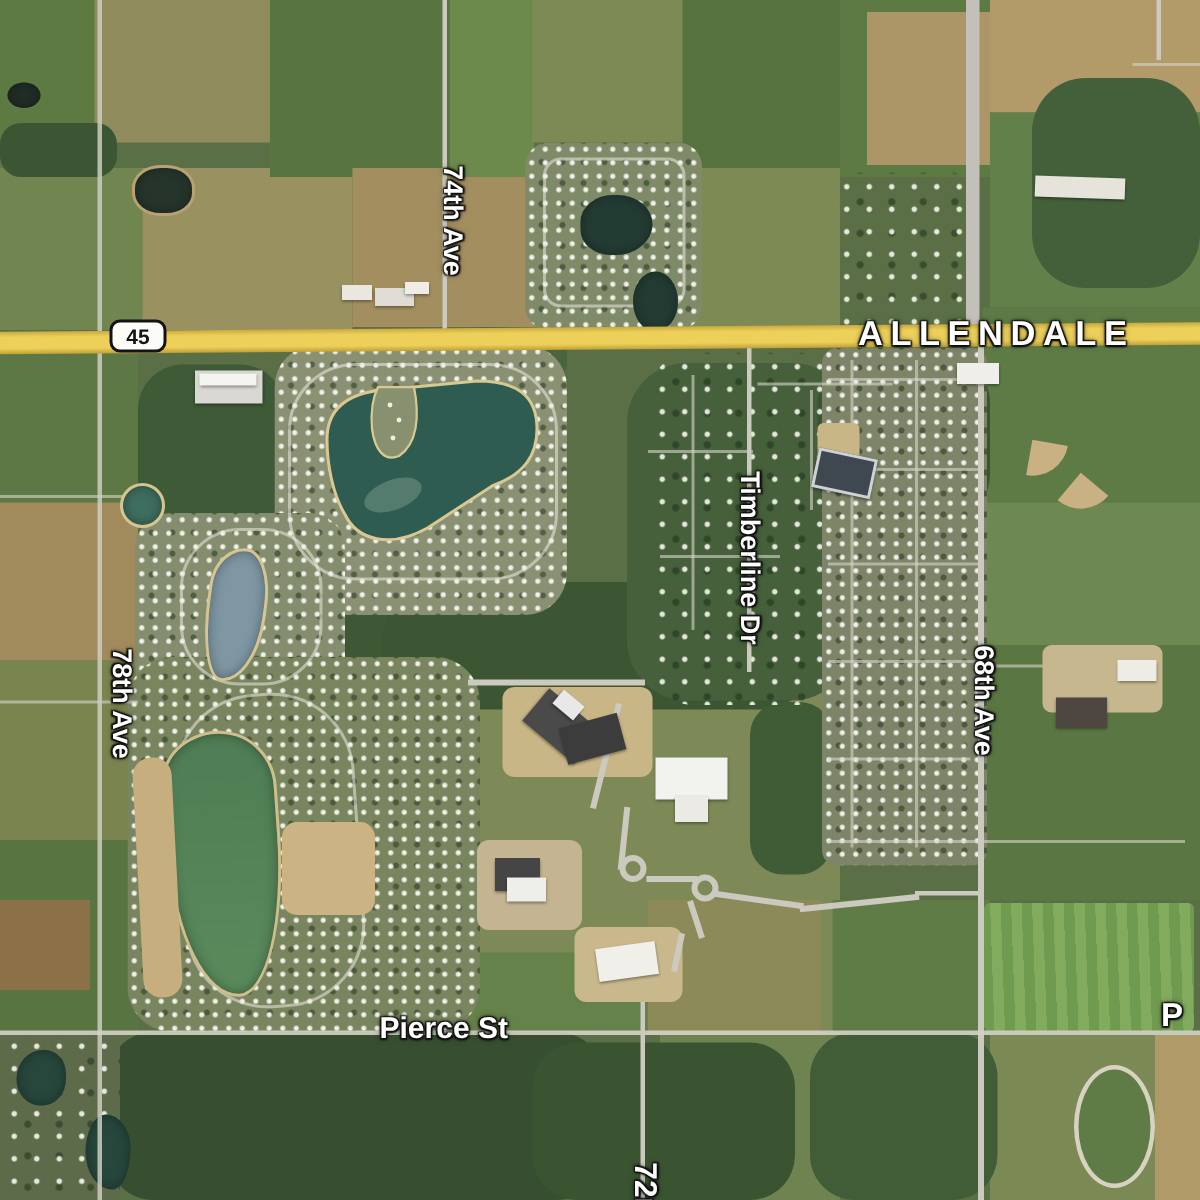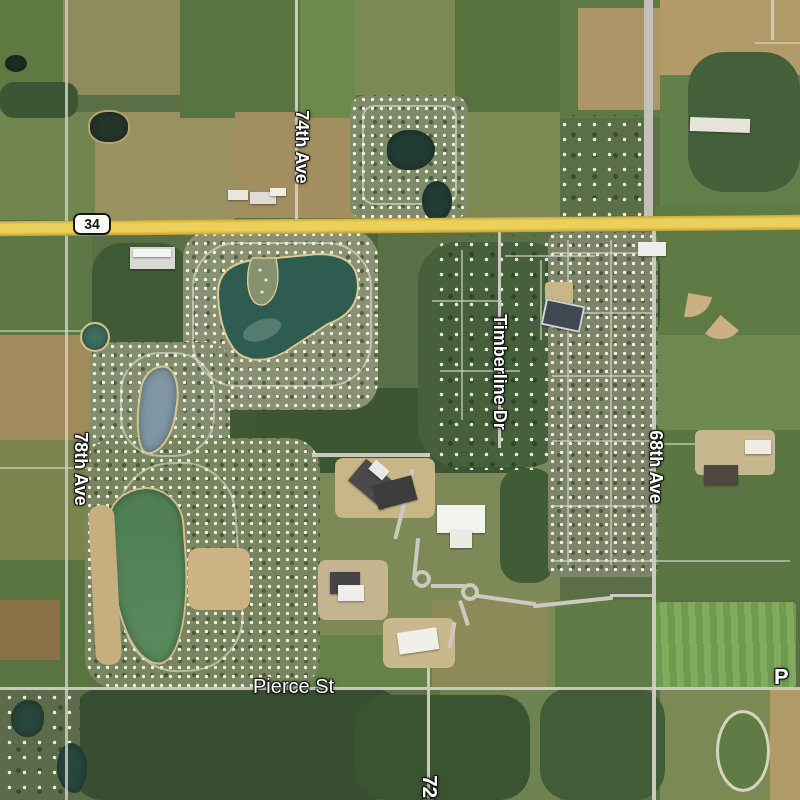--- a/index.html
+++ b/index.html
@@ -173,22 +173,23 @@
     <div class="bld" style="left:704px;top:465px;width:34px;height:20px;background:#4e4640;"></div>
     <div class="bld" style="left:745px;top:440px;width:26px;height:14px;background:#eeece5;"></div>
     <div style="left:686px;top:295px;width:24px;height:24px;background:#c9b183;border-radius:0 0 100% 0;transform:rotate(10deg);"></div>
     <div style="left:710px;top:320px;width:24px;height:24px;background:#c9b183;border-radius:0 0 100% 0;transform:rotate(40deg);"></div>
     <div style="left:716px;top:710px;width:54px;height:82px;border:3px solid #d8d2c0;border-radius:50%;background:#5f7c46;"></div>
   </div>
 
   <div style="left:-5px;top:218px;width:812px;height:15px;background:linear-gradient(#c8a93e,#ecd05a 25%,#ecd05a 75%,#bfa038);transform:rotate(-0.45deg);"></div>
 
   <div style="left:73px;top:213px;width:38px;height:22px;background:#fbfbf7;border:2px solid #141414;border-radius:7px;display:flex;align-items:center;justify-content:center;">
-    <span style="position:static;color:#141414;font-size:14px;font-weight:bold;line-height:1;">34</span>
+    <span style="position:static;color:#141414;font-size:14px;font-weight:bold;line-height:1;">45</span>
   </div>
+  <div class="lbl" style="left:572px;top:211px;font-size:23px;font-weight:bold;letter-spacing:5px;">ALLENDALE</div>
   <div class="lbl vlbl" style="left:302px;top:147px;font-size:18px;font-weight:600;">74th Ave</div>
   <div class="lbl vlbl" style="left:81px;top:469px;font-size:18px;font-weight:600;">78th Ave</div>
   <div class="lbl vlbl" style="left:500px;top:372px;font-size:18px;font-weight:600;">Timberline Dr</div>
   <div class="lbl vlbl" style="left:656px;top:467px;font-size:18px;font-weight:600;">68th Ave</div>
-  <div class="lbl" style="left:253px;top:676px;font-size:20px;font-weight:400;">Pierce St</div>
+  <div class="lbl" style="left:253px;top:676px;font-size:20px;font-weight:700;">Pierce St</div>
   <div class="lbl vlbl" style="left:430px;top:793px;font-size:21px;font-weight:600;">72n</div>
   <div class="lbl" style="left:774px;top:666px;font-size:22px;font-weight:600;">P</div>
 </div>
 
 </body></html>

